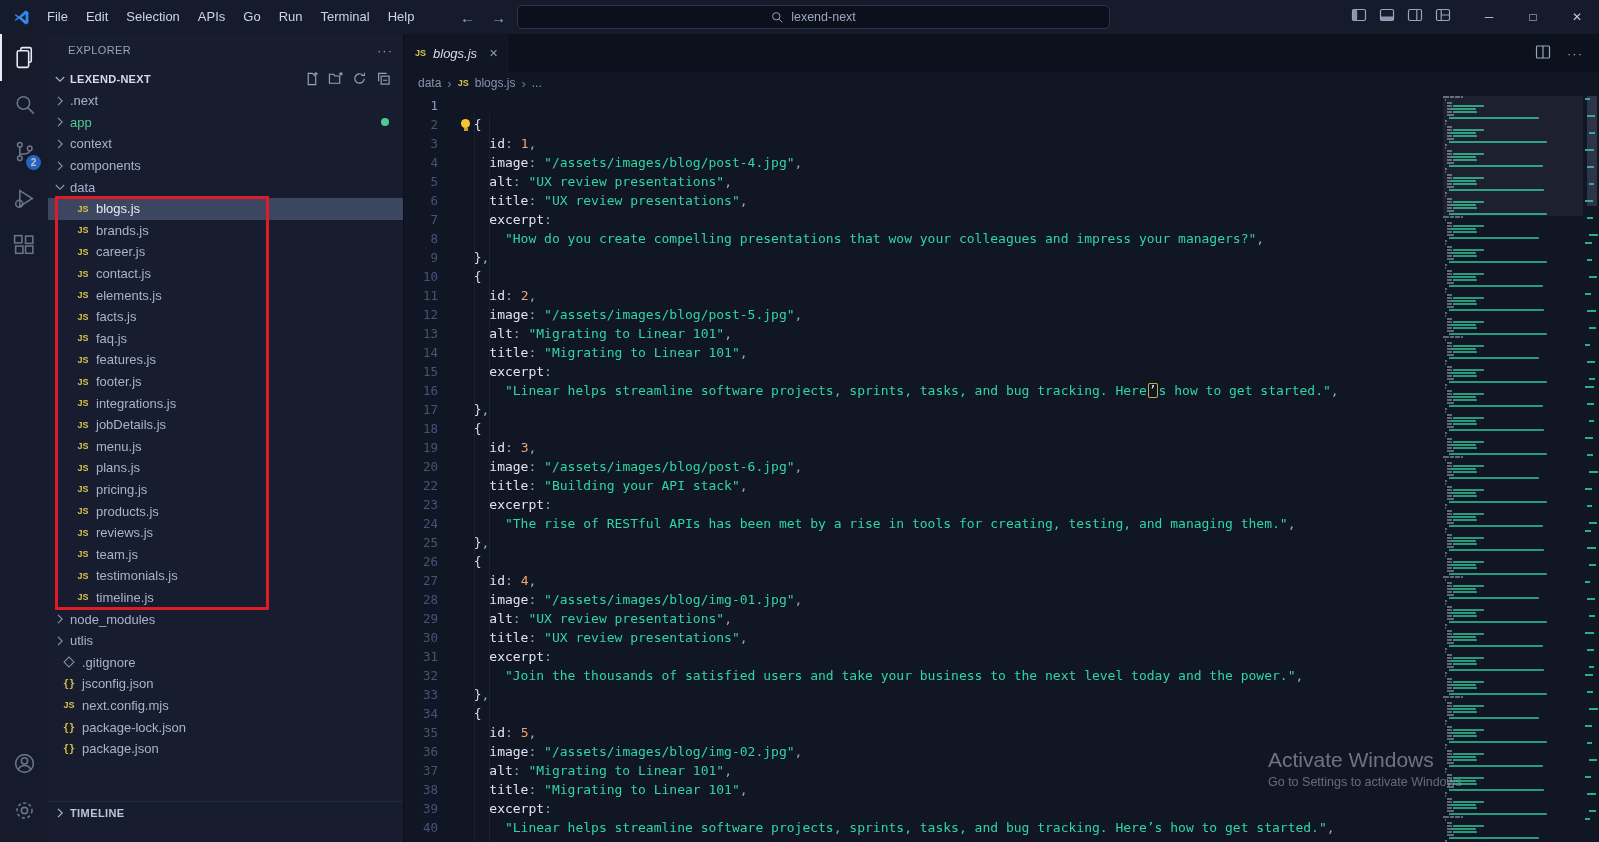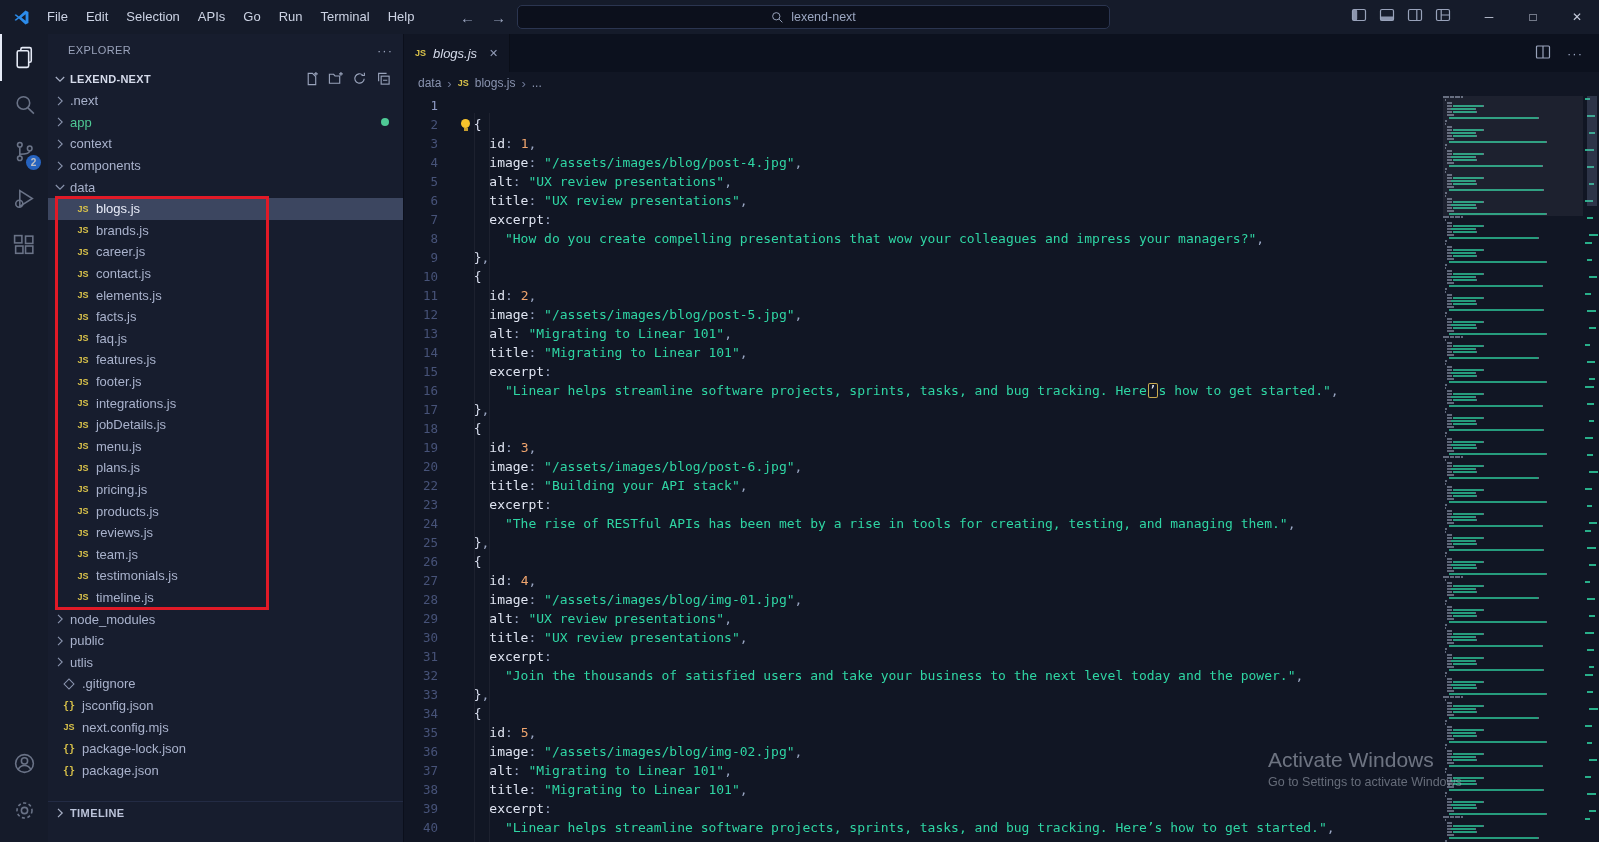--- a/index.html
+++ b/index.html
@@ -386,28 +386,20 @@
             </svg>
           </span>
           <span>node_modules</span>
         </div>
         <div class="tree-row" style="padding-left: 4px;">
           <span class="chev">
             <svg width="16" height="16" viewBox="0 0 16 16">
               <path d="M6 3.8l4.2 4.2L6 12.2" fill="none" stroke="#8a94ae" stroke-width="1.1"></path>
             </svg>
           </span>
-          <span>public</span>
-        </div>
-        <div class="tree-row" style="padding-left: 4px;">
-          <span class="chev">
-            <svg width="16" height="16" viewBox="0 0 16 16">
-              <path d="M6 3.8l4.2 4.2L6 12.2" fill="none" stroke="#8a94ae" stroke-width="1.1"></path>
-            </svg>
-          </span>
           <span>utlis</span>
         </div>
         <div class="tree-row" style="padding-left: 13px;">
           <span class="file-icon">
             <span class="git-ic"></span>
           </span>
           <span>.gitignore</span>
         </div>
         <div class="tree-row" style="padding-left: 13px;">
           <span class="file-icon">

